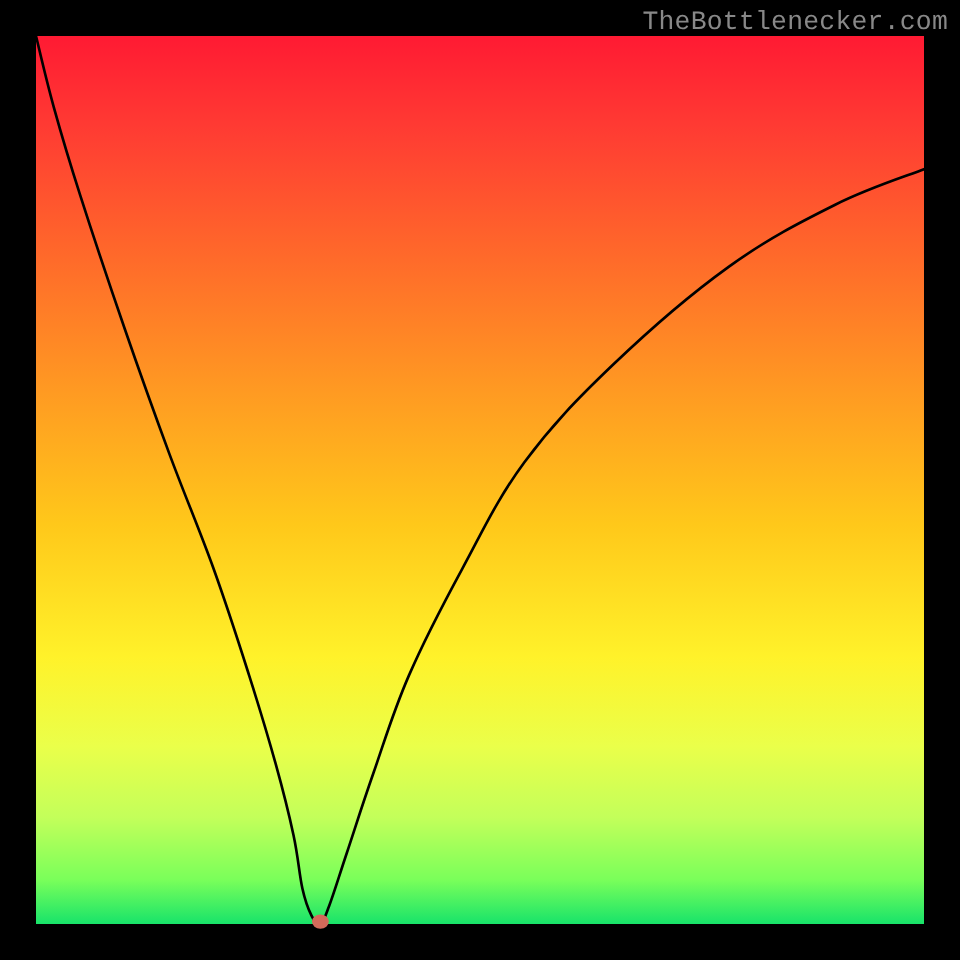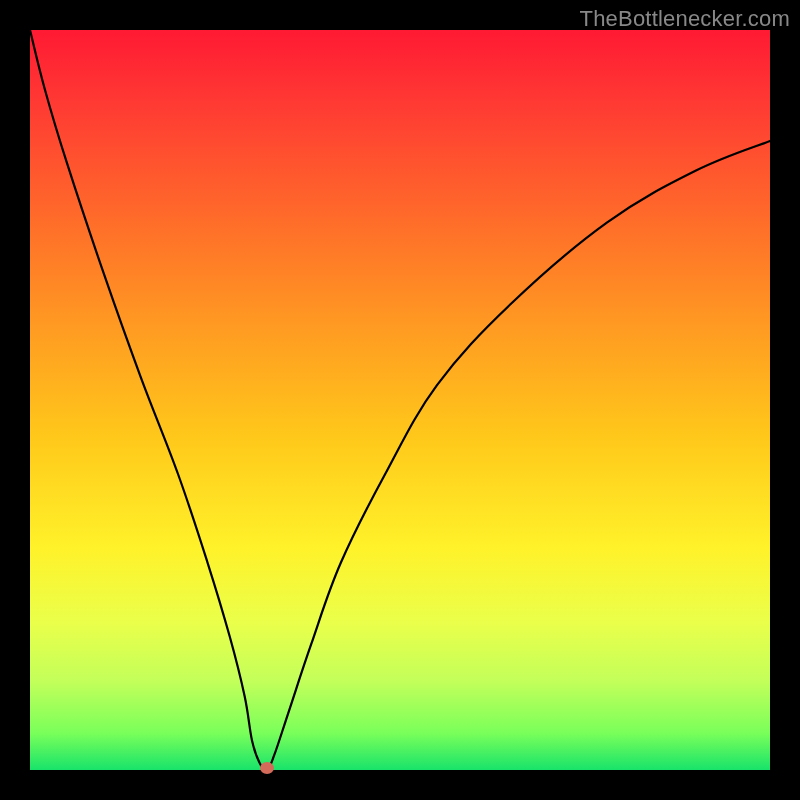--- a/index.html
+++ b/index.html
@@ -9,20 +9,21 @@
     height: 800px;
     background: #000;
     overflow: hidden;
     font-family: Arial, Helvetica, sans-serif;
   }
   .frame {
     position: relative;
     width: 800px;
     height: 800px;
     background: #000;
+    font-family: Liberation Mono, monospace;
   }
   .plot-area {
     position: absolute;
     left: 30px;
     top: 30px;
     width: 740px;
     height: 740px;
     
     background: linear-gradient(to bottom,
       #ff1a33 0%,

